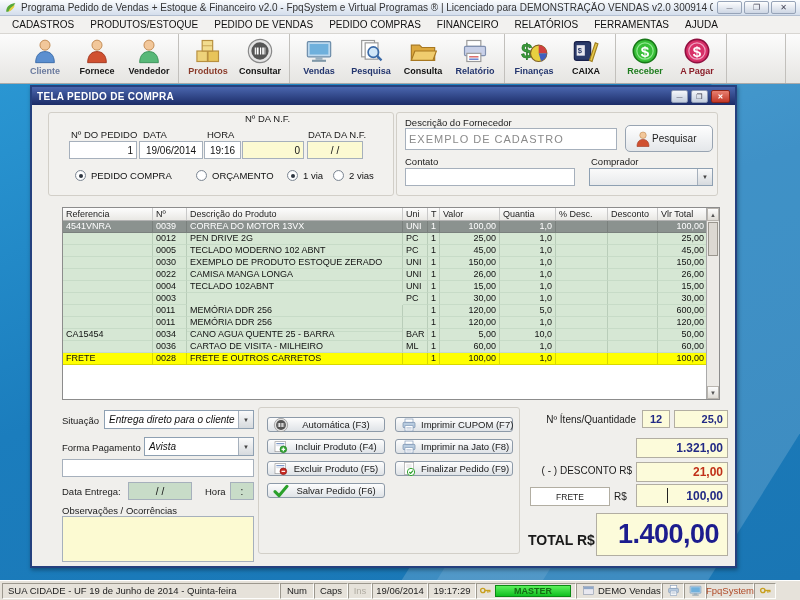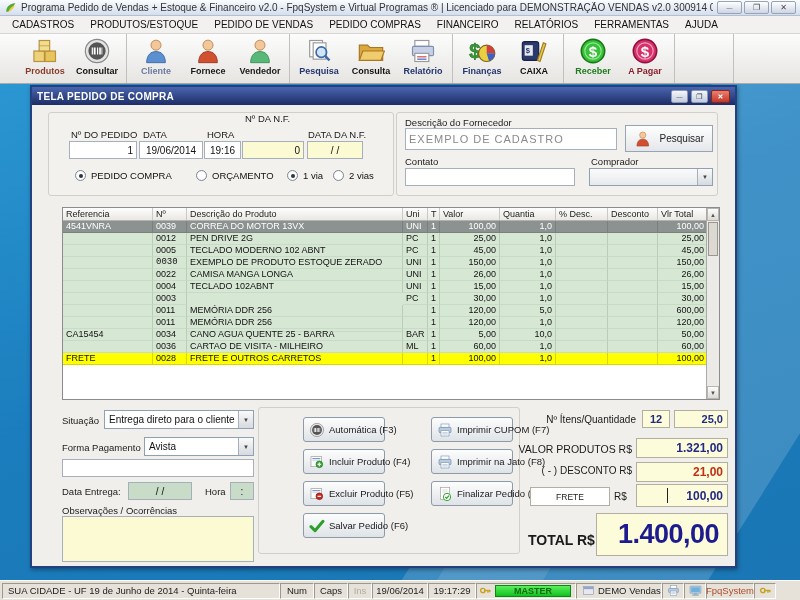--- a/index.html
+++ b/index.html
@@ -40,29 +40,29 @@
 
   .groupbox{position:absolute;border:1px solid #d2cfc8;border-radius:3px;background:#f2f1ee;}
   .lbl{position:absolute;font-size:9.5px;color:#1a1a1a;white-space:nowrap;}
   .inp{position:absolute;border:1px solid #a6b0bc;background:#fff;font-size:10px;color:#111;display:flex;align-items:center;padding:0 3px;overflow:hidden;white-space:nowrap;}
   .inp.yellow{background:#fcfad2;}
   .inp.green{background:#c8dcc8;}
   .inp.right{justify-content:flex-end;}
   .inp.center{justify-content:center;}
   .inp.gray-text{color:#8a8a8a;letter-spacing:1px;}
   .dd{position:absolute;border:1px solid #8ea0b2;background:#fff;display:flex;align-items:center;font-size:10px;color:#111;}
-  .dd .dd-val{flex:1;padding:0 4px;overflow:hidden;white-space:nowrap;}
+  .dd .dd-val{flex:1;padding:0 4px;overflow:hidden;white-space:nowrap;font-style:italic;}
   .dd .dd-btn{width:15px;align-self:stretch;border-left:1px solid #a6b0bc;background:linear-gradient(#fafafa,#d6dade);display:flex;align-items:center;justify-content:center;}
   .dd .dd-btn::before{content:"▼";font-size:6px;color:#444;}
   .radio-row{position:absolute;left:0;top:0;width:100%;height:100%;}
   .radio{position:absolute;display:flex;align-items:center;gap:5px;font-size:9.5px;color:#111;}
   .radio .dot{width:11px;height:11px;border-radius:50%;border:1px solid #7e8894;background:radial-gradient(#fff 55%,#dde2e8);position:relative;flex:none;}
   .radio.checked .dot::after{content:"";position:absolute;left:3px;top:3px;width:4px;height:4px;border-radius:50%;background:#2e3640;}
 
-  .pesq-btn{position:absolute;display:flex;align-items:center;gap:8px;padding:0 8px;border:1px solid #98a4b2;border-radius:0;background:linear-gradient(#fefefe,#e4e7ea);font-size:10px;color:#222;}
+  .pesq-btn{position:absolute;display:flex;align-items:center;padding:0 8px;border:1px solid #98a4b2;border-radius:5px;background:linear-gradient(#fefefe,#e4e7ea);font-size:10px;color:#222;}
   .pesq-btn .p-ico{width:18px;height:18px;}
 
   
   .grid{position:absolute;background:#fff;border:1px solid #8c8c8c;overflow:hidden;}
   .grid-head{display:flex;height:13px;background:linear-gradient(#fdfdfd,#e9e8e4);border-bottom:1px solid #b2b2b2;}
   .gh-cell{font-size:9px;color:#222;padding:0 3px;border-right:1px solid #c9c9c9;overflow:hidden;white-space:nowrap;line-height:13px;}
   .grid-row{display:flex;height:12px;background:#d6e7d4;}
   .grid-row .gc{font-size:9px;line-height:11px;padding:0 3px;border-right:1px solid #b9cdb9;border-bottom:1px solid #c7dbc7;overflow:hidden;white-space:nowrap;color:#111;}
   .grid-row.selected{background:#8b928f;}
   .grid-row.selected .gc{color:#fff;border-right-color:#7a807d;border-bottom-color:#7a807d;}
@@ -70,21 +70,21 @@
   .grid-row.highlight .gc{border-right-color:#d8d800;border-bottom-color:#d8d800;}
   .num{text-align:right;justify-content:flex-end;}
   .vscroll{position:absolute;top:0;right:0;bottom:0;width:13px;background:#eceae6;border-left:1px solid #aaa;}
   .vs-btn{height:13px;border:1px solid #b8b4ae;background:linear-gradient(#fcfcfc,#dedbd5);font-size:6px;color:#555;text-align:center;line-height:12px;}
   .vs-btn.down{position:absolute;bottom:0;left:0;right:0;}
   .vs-thumb{position:absolute;left:1px;right:1px;top:14px;height:34px;border:1px solid #9a968e;background:#dcd8d2;}
 
   
   .action-box{position:absolute;border:1px solid #d2cfc8;border-radius:3px;}
   .actions-grid{display:grid;grid-template-columns:118px 118px;gap:7px 10px;padding:9px 0 0 8px;}
-  .action-btn{height:25px;display:flex;align-items:center;gap:4px;padding:0 5px;border:1px solid #8d9aa8;border-radius:3px;background:linear-gradient(#fdfdfd,#dfe3e7);font-size:9.5px;color:#1a1a1a;cursor:default;margin-left:36px;}
+  .action-btn{height:15px;display:flex;align-items:center;gap:4px;padding:0 5px;border:1px solid #8d9aa8;border-radius:3px;background:linear-gradient(#fdfdfd,#dfe3e7);font-size:9.5px;color:#1a1a1a;cursor:default;}
   .action-btn .a-ico{width:16px;height:16px;flex:none;}
   .action-btn .a-ico svg{width:100%;height:100%;}
   .action-btn .a-lbl{flex:1;text-align:center;white-space:nowrap;}
 
   .tot-lbl{position:absolute;font-size:10px;color:#1a1a1a;text-align:right;white-space:nowrap;}
   .tot-field{position:absolute;background:#fcfbda;border:1px solid #b2aea2;display:flex;align-items:center;justify-content:flex-end;padding:0 4px;font-weight:bold;color:#222a85;font-size:11px;}
   .tot-field.red{color:#c03018;}
   .frete-btn{position:absolute;border:1px solid #b2aea2;background:#fff;font-size:8.5px;color:#222;display:flex;align-items:center;justify-content:center;}
   .total-big{position:absolute;background:#fcfbda;border:1px solid #b2aea2;display:flex;align-items:center;justify-content:flex-end;padding:0 8px;font-weight:bold;color:#1c1c8e;font-size:27px;letter-spacing:-.5px;}
   .caret{width:0;border-left:1px solid #222;height:70%;margin-right:18px;}
@@ -124,20 +124,43 @@
       <div class="menu-item">FINANCEIRO</div>
       <div class="menu-item">RELATÓRIOS</div>
       <div class="menu-item">FERRAMENTAS</div>
       <div class="menu-item">AJUDA</div>
     </div>
 
   <div class="toolbar">
       <div class="tb-group">
         <div class="tb-item">
           <span class="tb-ico"><svg viewBox="0 0 24 24">
+              <circle cx="12" cy="7" r="4.3" fill="#f2c79a" stroke="#c08850" stroke-width="0.8"></circle>
+              <path d="M4 22 C4 15 8 12.5 12 12.5 C16 12.5 20 15 20 22 Z" fill="#5b8fd0" stroke="#3a6aa8" stroke-width="0.8"></path>
+            </svg></span>
+          <div class="tb-lbl" style="color: rgb(107, 123, 158);">Cliente</div>
+        </div>
+        <div class="tb-item">
+          <span class="tb-ico"><svg viewBox="0 0 24 24">
+              <circle cx="12" cy="7" r="4.3" fill="#f2c79a" stroke="#c08850" stroke-width="0.8"></circle>
+              <path d="M4 22 C4 15 8 12.5 12 12.5 C16 12.5 20 15 20 22 Z" fill="#d05030" stroke="#a03820" stroke-width="0.8"></path>
+            </svg></span>
+          <div class="tb-lbl" style="color: rgb(26, 26, 26);">Fornece</div>
+        </div>
+        <div class="tb-item">
+          <span class="tb-ico"><svg viewBox="0 0 24 24">
+              <circle cx="12" cy="7" r="4.3" fill="#f2c79a" stroke="#c08850" stroke-width="0.8"></circle>
+              <path d="M4 22 C4 15 8 12.5 12 12.5 C16 12.5 20 15 20 22 Z" fill="#58b878" stroke="#3a9058" stroke-width="0.8"></path>
+            </svg></span>
+          <div class="tb-lbl" style="color: rgb(26, 26, 26);">Vendedor</div>
+        </div>
+      </div>
+      <div class="tb-group">
+        <div class="tb-item">
+          <span class="tb-ico"><svg viewBox="0 0 24 24">
               <rect x="2.5" y="12" width="9" height="9" fill="#eed27a" stroke="#b89040"></rect>
               <rect x="12" y="12" width="9" height="9" fill="#e8c45a" stroke="#b89040"></rect>
               <rect x="7" y="3" width="9" height="9" fill="#f2dc8e" stroke="#b89040"></rect>
               <line x1="7" y1="7.5" x2="16" y2="7.5" stroke="#b89040" stroke-width="0.6"></line>
             </svg></span>
           <div class="tb-lbl" style="color: rgb(138, 59, 42);">Produtos</div>
         </div>
         <div class="tb-item">
           <span class="tb-ico"><svg viewBox="0 0 24 24">
               <circle cx="12" cy="12" r="10" fill="#e4e4e4" stroke="#888"></circle>
@@ -149,41 +172,27 @@
                 <line x1="14.6" y1="9" x2="14.6" y2="15" stroke-width="1.4"></line>
                 <line x1="16.2" y1="9" x2="16.2" y2="15" stroke-width="0.7"></line>
               </g>
             </svg></span>
           <div class="tb-lbl" style="color: rgb(17, 17, 17);">Consultar</div>
         </div>
       </div>
       <div class="tb-group">
         <div class="tb-item">
           <span class="tb-ico"><svg viewBox="0 0 24 24">
-              <circle cx="12" cy="7" r="4.3" fill="#f2c79a" stroke="#c08850" stroke-width="0.8"></circle>
-              <path d="M4 22 C4 15 8 12.5 12 12.5 C16 12.5 20 15 20 22 Z" fill="#5b8fd0" stroke="#3a6aa8" stroke-width="0.8"></path>
-            </svg></span>
-          <div class="tb-lbl" style="color: rgb(107, 123, 158);">Cliente</div>
-        </div>
-        <div class="tb-item">
-          <span class="tb-ico"><svg viewBox="0 0 24 24">
-              <circle cx="12" cy="7" r="4.3" fill="#f2c79a" stroke="#c08850" stroke-width="0.8"></circle>
-              <path d="M4 22 C4 15 8 12.5 12 12.5 C16 12.5 20 15 20 22 Z" fill="#d05030" stroke="#a03820" stroke-width="0.8"></path>
-            </svg></span>
-          <div class="tb-lbl" style="color: rgb(26, 26, 26);">Fornece</div>
-        </div>
-        <div class="tb-item">
-          <span class="tb-ico"><svg viewBox="0 0 24 24">
-              <circle cx="12" cy="7" r="4.3" fill="#f2c79a" stroke="#c08850" stroke-width="0.8"></circle>
-              <path d="M4 22 C4 15 8 12.5 12 12.5 C16 12.5 20 15 20 22 Z" fill="#58b878" stroke="#3a9058" stroke-width="0.8"></path>
-            </svg></span>
-          <div class="tb-lbl" style="color: rgb(26, 26, 26);">Vendedor</div>
-        </div>
-      </div>
-      <div class="tb-group">
+              <rect x="2" y="4" width="20" height="13" rx="1" fill="#bcd8ee" stroke="#6a8aa8"></rect>
+              <rect x="4" y="6" width="16" height="9" fill="#6fb0dc"></rect>
+              <rect x="9" y="17" width="6" height="2.5" fill="#9ab0c0"></rect>
+              <rect x="6" y="19.5" width="12" height="1.8" fill="#8098a8"></rect>
+            </svg></span>
+          <div class="tb-lbl" style="color: rgb(36, 54, 110);">Vendas</div>
+        </div>
         <div class="tb-item">
           <span class="tb-ico"><svg viewBox="0 0 24 24">
               <rect x="4" y="3" width="11" height="14" fill="#fff" stroke="#999"></rect>
               <rect x="7" y="5" width="11" height="14" fill="#fff" stroke="#999"></rect>
               <circle cx="14" cy="13" r="4.5" fill="rgba(150,200,240,.45)" stroke="#3a6aa8" stroke-width="1.4"></circle>
               <line x1="17.4" y1="16.4" x2="21" y2="20" stroke="#3a6aa8" stroke-width="2"></line>
             </svg></span>
           <div class="tb-lbl" style="color: rgb(36, 54, 110);">Pesquisa</div>
         </div>
         <div class="tb-item">
@@ -358,21 +367,21 @@
               <div class="gc" style="width: 25px;">PC</div>
               <div class="gc" style="width: 12px;">1</div>
               <div class="gc num" style="width: 60px;">45,00</div>
               <div class="gc num" style="width: 56px;">1,0</div>
               <div class="gc num" style="width: 52px;"></div>
               <div class="gc num" style="width: 50px;"></div>
               <div class="gc num" style="width: 50px;">45,00</div>
             </div>
             <div class="grid-row">
               <div class="gc" style="width: 90px;"></div>
-              <div class="gc" style="width: 34px; font-family: Liberation Mono, monospace;">0030</div>
+              <div class="gc" style="width: 34px;">0030</div>
               <div class="gc" style="width: 216px;">EXEMPLO DE PRODUTO ESTOQUE ZERADO</div>
               <div class="gc" style="width: 25px;">UNI</div>
               <div class="gc" style="width: 12px;">1</div>
               <div class="gc num" style="width: 60px;">150,00</div>
               <div class="gc num" style="width: 56px;">1,0</div>
               <div class="gc num" style="width: 52px;"></div>
               <div class="gc num" style="width: 50px;"></div>
               <div class="gc num" style="width: 50px;">150,00</div>
             </div>
             <div class="grid-row">
@@ -570,21 +579,20 @@
                 </svg></span>
               <span class="a-lbl">Salvar Pedido  (F6)</span>
             </button>
           </div>
       </div>
 
       <span class="tot-lbl" style="left:420px;top:309px;width:184px;">Nº Ítens/Quantidade</span>
       <div class="tot-field" style="left:610px;top:305px;width:28px;height:18px;justify-content:center;">12</div>
       <div class="tot-field" style="left:642px;top:305px;width:54px;height:18px;">25,0</div>
 
-      <span class="tot-lbl" style="left:420px;top:338px;width:180px;font-size:10.5px;">VALOR PRODUTOS R$</span>
       <div class="tot-field" style="left:604px;top:333px;width:92px;height:20px;font-size:12px;">1.321,00</div>
 
       <span class="tot-lbl" style="left:420px;top:360px;width:180px;">( - ) DESCONTO R$</span>
       <div class="tot-field red" style="left:604px;top:357px;width:92px;height:20px;font-size:12px;">21,00</div>
 
       <div class="frete-btn" style="left:498px;top:382px;width:80px;height:19px;">FRETE</div>
       <span class="tot-lbl" style="left:582px;top:386px;">R$</span>
       <div class="tot-field" style="left:604px;top:379px;width:92px;height:23px;font-size:12px;">
         <span class="caret"></span>
         <span>100,00</span>

